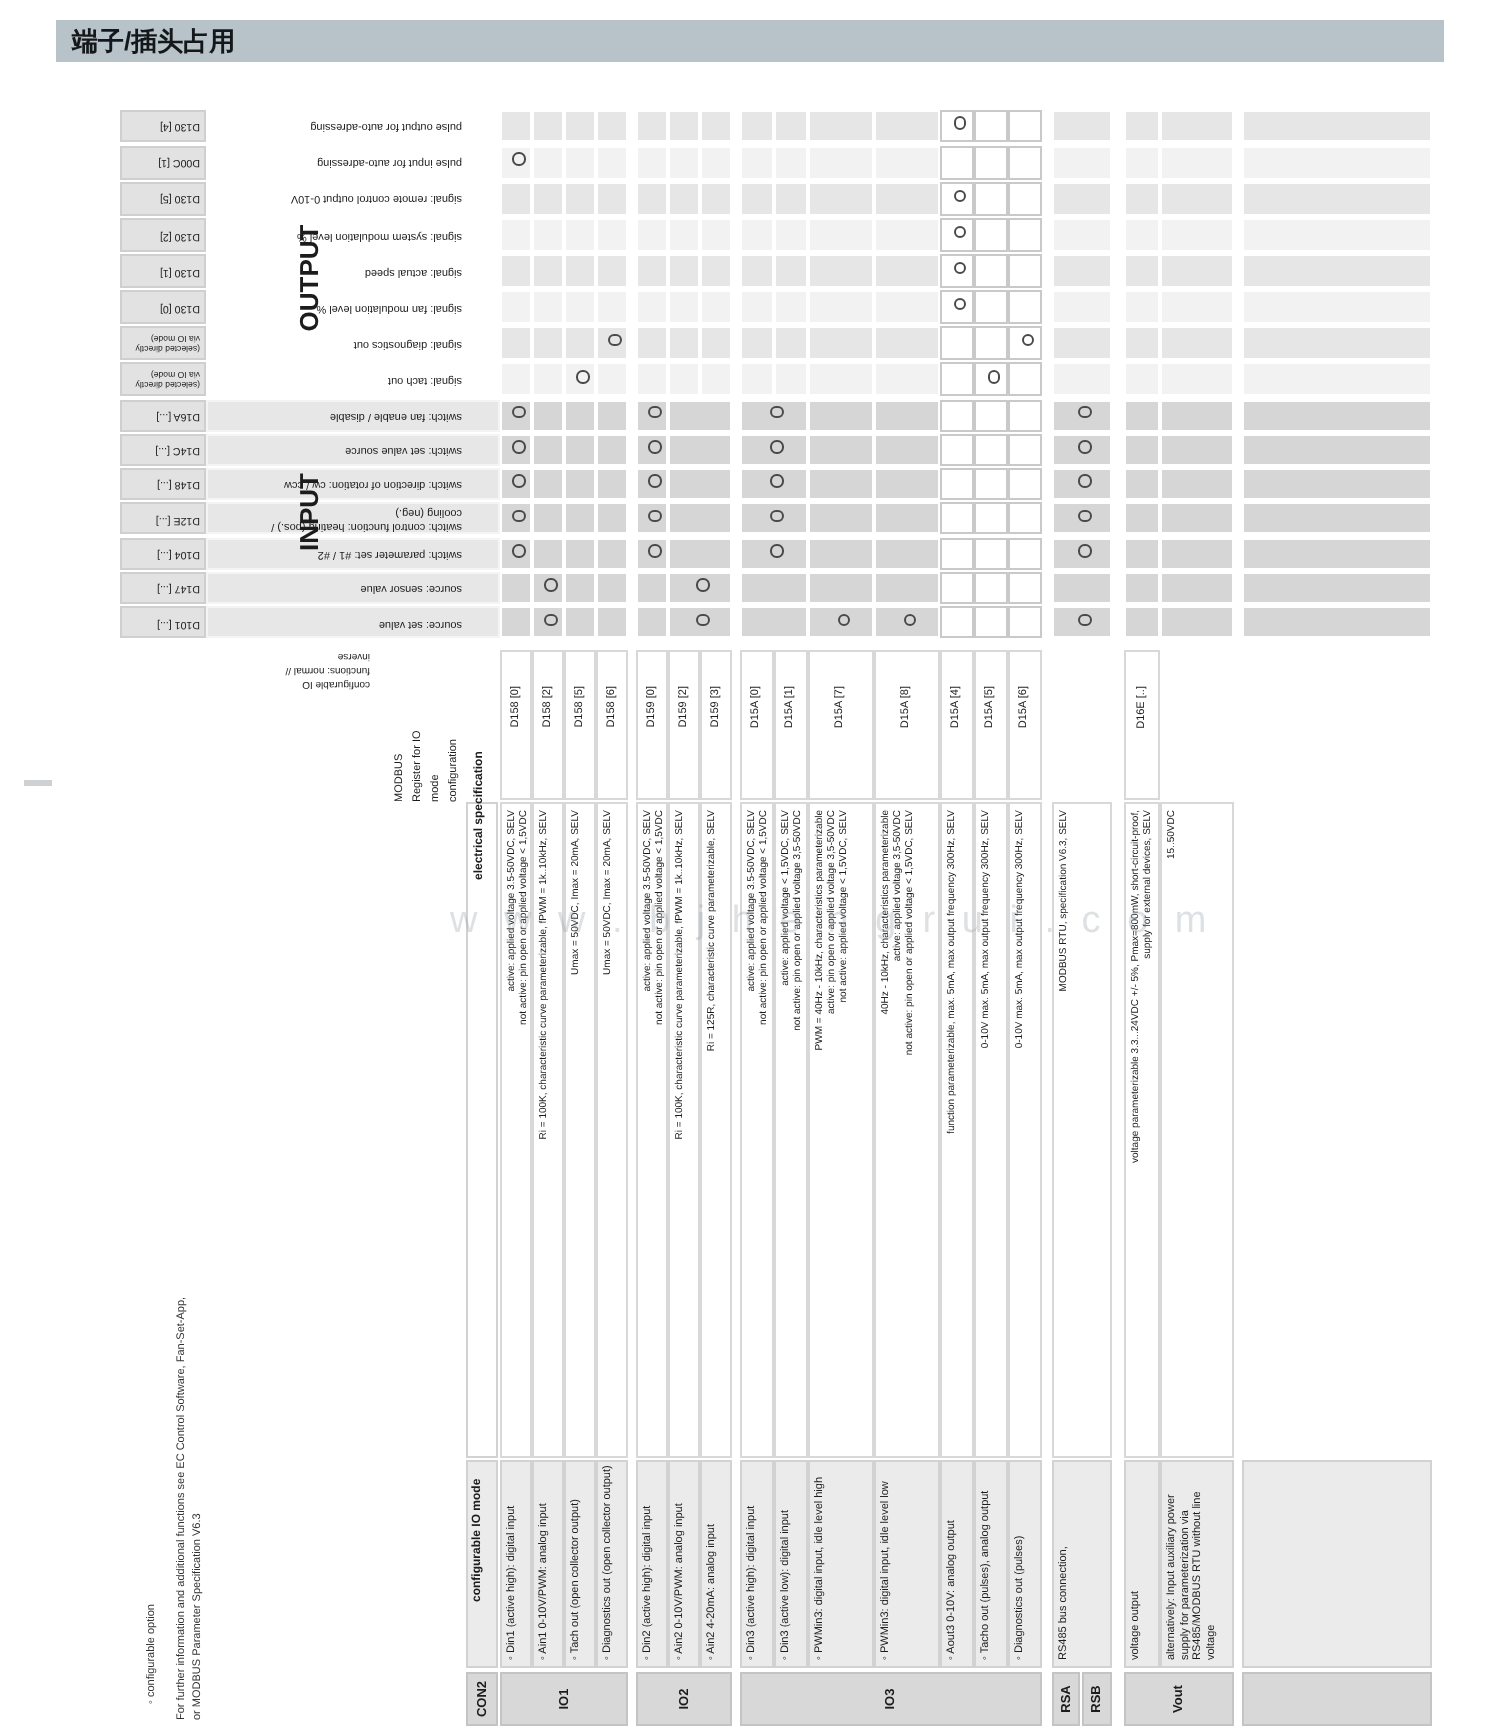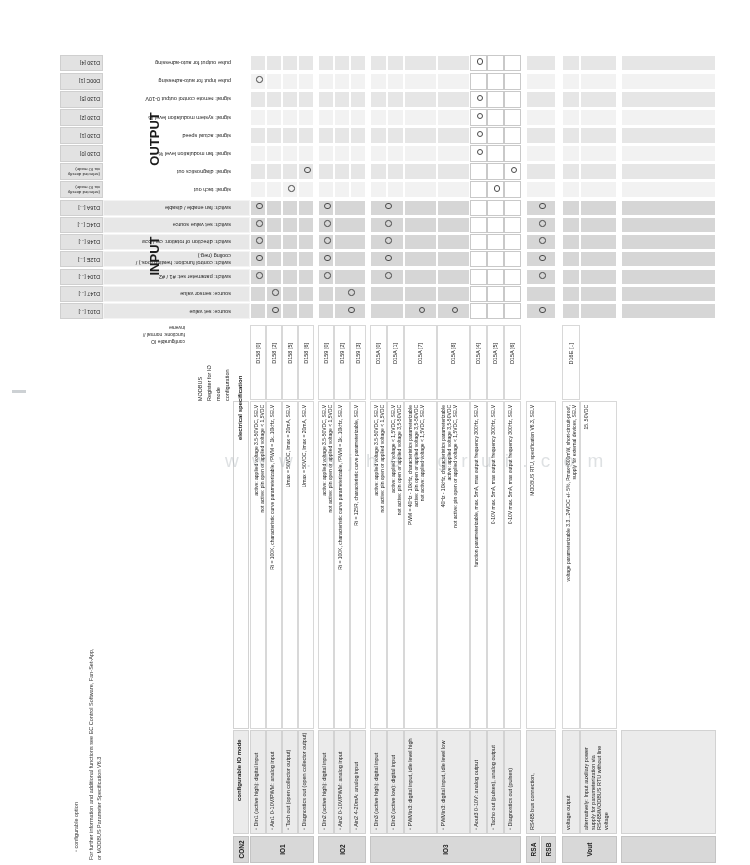--- a/index.html
+++ b/index.html
@@ -23,20 +23,23 @@
            color:rgba(145,154,161,0.32);z-index:9;pointer-events:none;}
   #wm-url{left:225px;top:450px;font-size:19px;letter-spacing:4px;
           color:rgba(145,154,161,0.30);z-index:9;pointer-events:none;}
   #margin-dash{left:12px;top:390px;width:14px;height:3px;background:#cdd1d4;}
 </style>
 </head>
 <body>
 
 <div id="page">
 
+  <div class="a" id="title-bar" style="background: rgb(183, 195, 201);">
+    <span>端子/插头占用</span>
+  </div>
 
   <div class="a" id="stage">
 
     <div class="t" id="hdr-iomode">configurable IO mode</div>
     <div class="t" id="hdr-elec">electrical specification</div>
     <div class="t" id="hdr-modbus">
       <div>MODBUS</div>
       <div>Register for IO</div>
       <div>mode</div>
       <div>configuration</div>

